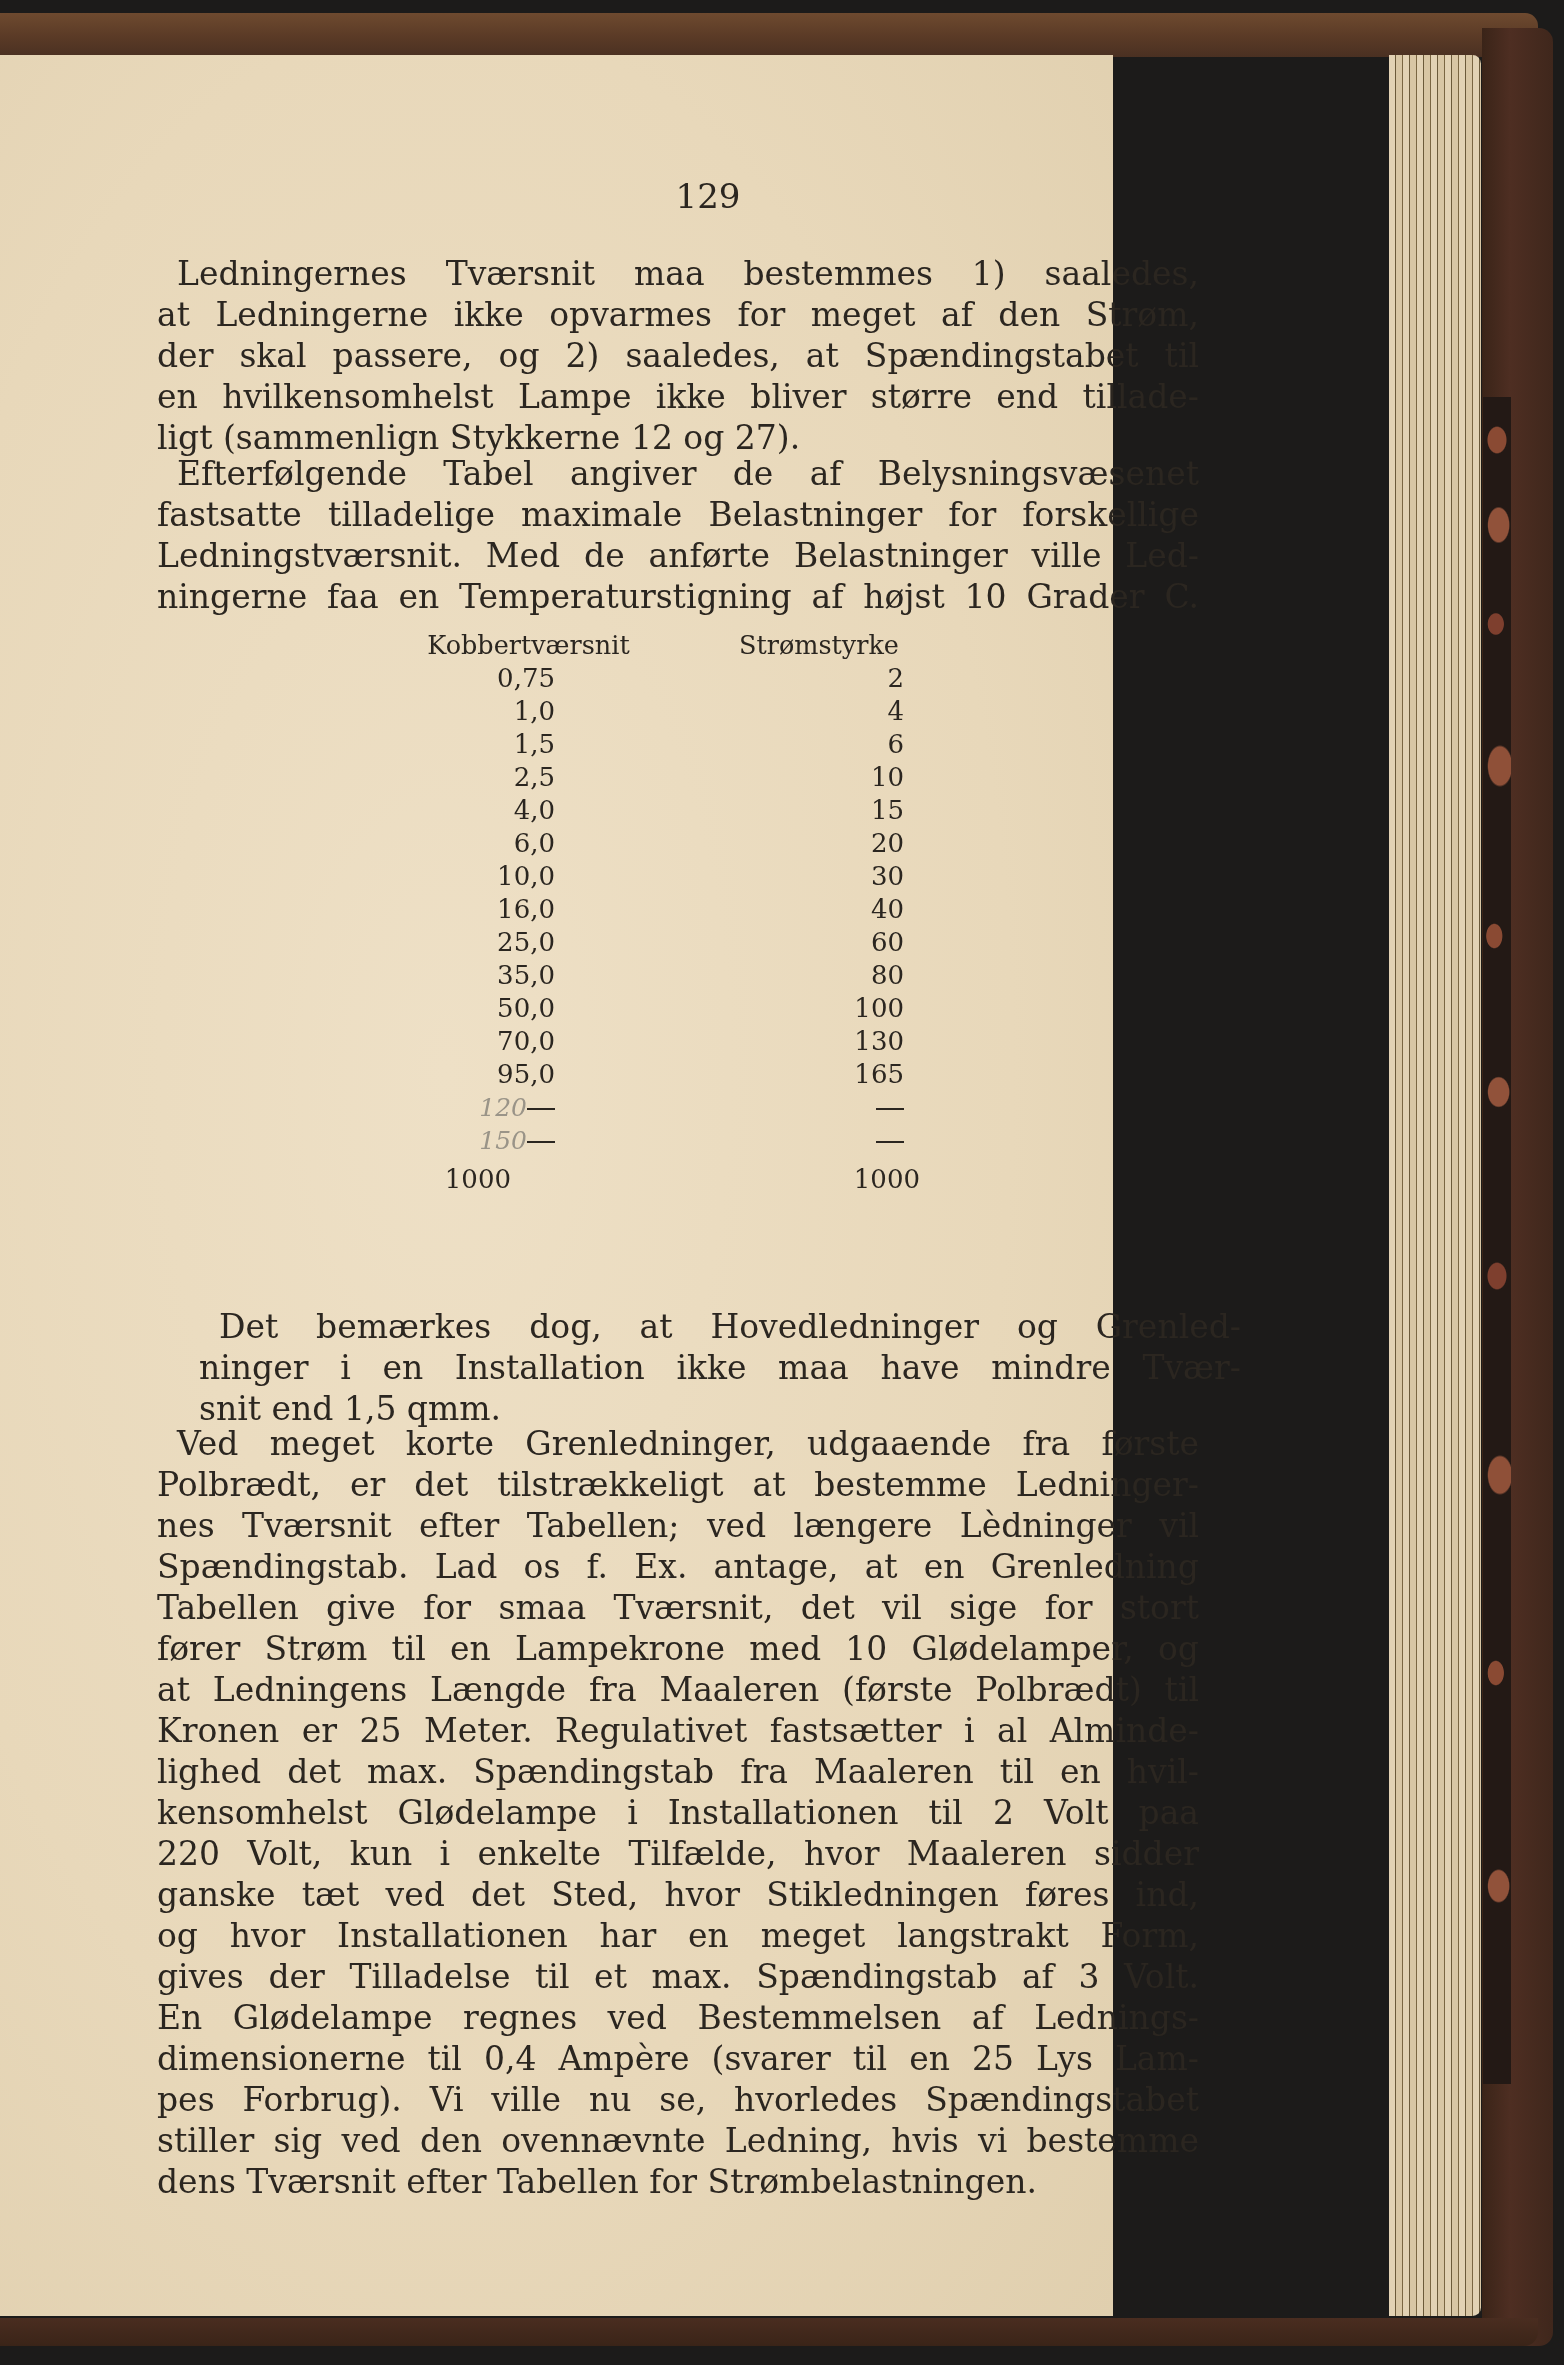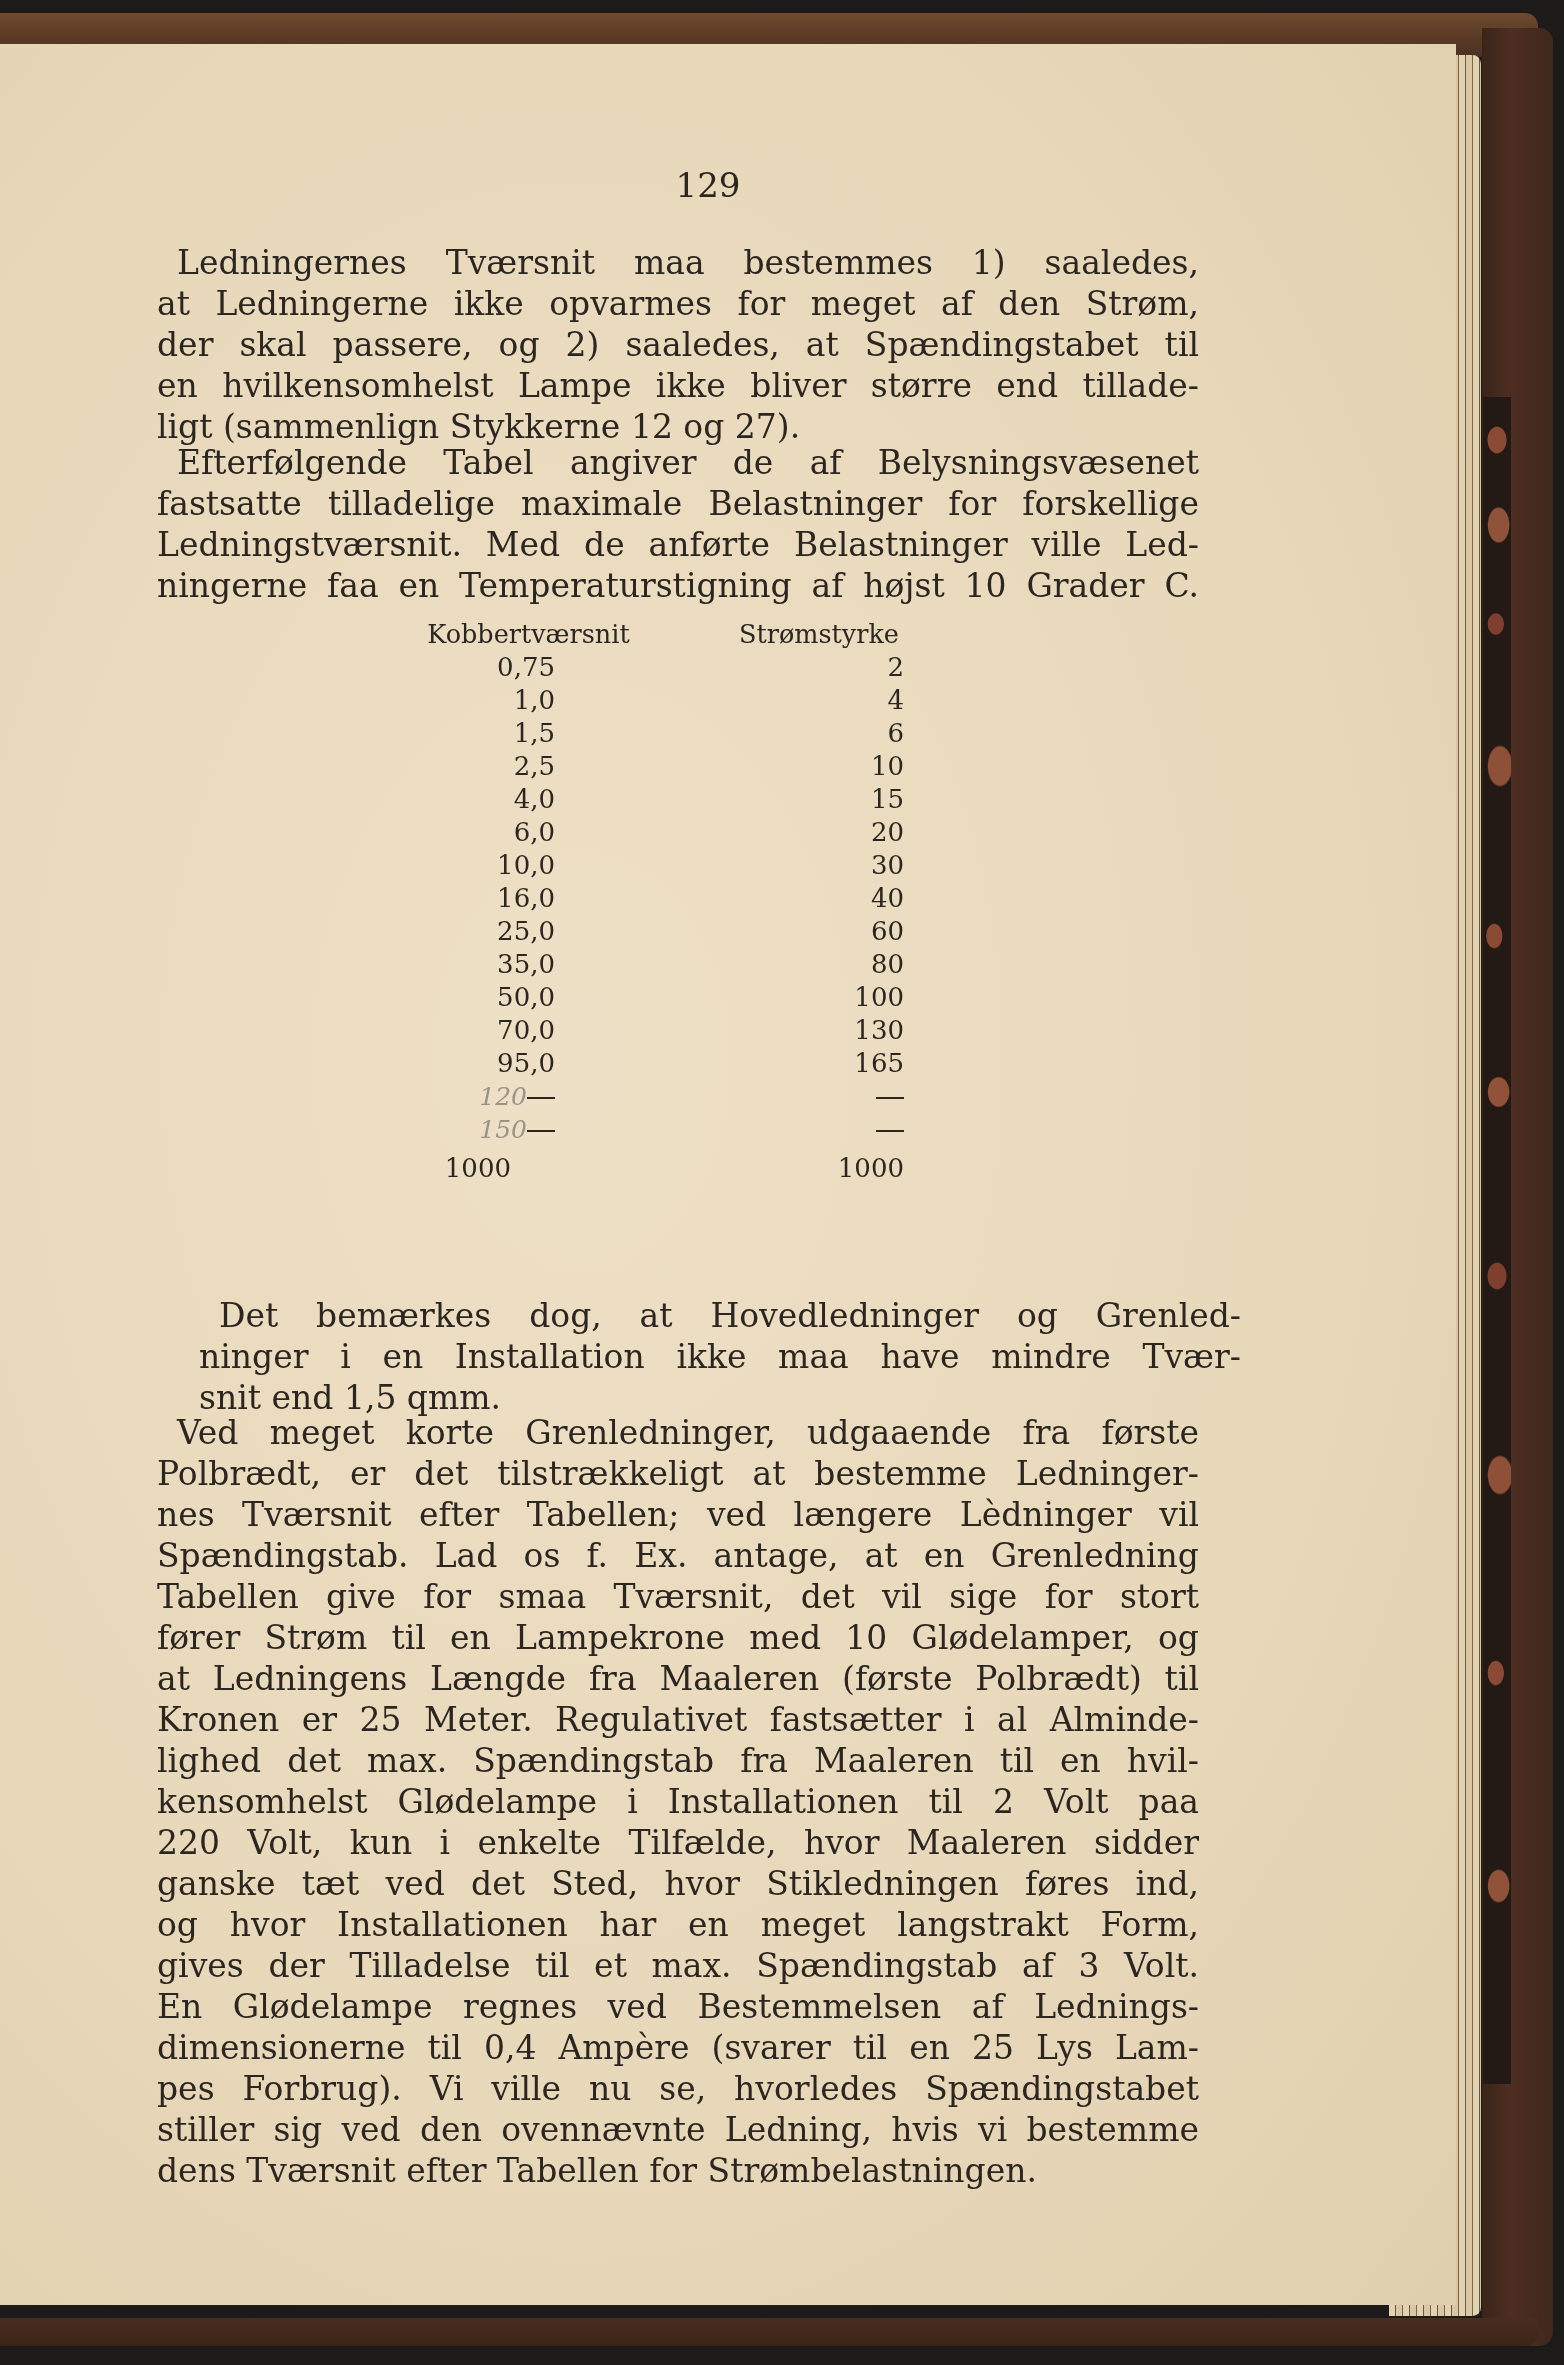--- a/index.html
+++ b/index.html
@@ -38,21 +38,21 @@
     border-radius:0 0 14px 0;
   }
   .page-edges {
     position:absolute; left:1389px; top:55px; width:92px; height:2261px;
     background:repeating-linear-gradient(90deg,
       #e2d2b4 0px,#e2d2b4 5.7px,#6b5a3a 5.7px,#6b5a3a 7px,
       #d8c6a4 7px,#d8c6a4 12.8px,#7a6642 12.8px,#7a6642 14px);
     border-radius:0 8.5px 8.5px 0;
   }
   .page {
-    position:absolute; left:0; top:44px; width:1456px; height:2261px;
+    position:absolute; left:0; top:55px; width:1113px; height:2261px;
     background:#eadbbf;
     background:radial-gradient(ellipse at 40% 45%,#eee0c6 0%,#e8d8ba 60%,#e0cfae 100%);
   }
   .text {
     position:absolute;
     font-family:"DejaVu Serif","Liberation Serif",serif;
     color:#2b2620;
   }
   .page-number {
     left:0; width:1395px; top:121px; text-align:center;
@@ -73,21 +73,21 @@
     font-size:25.5px;
   }
   .thead { display:flex; line-height:34px; }
   .thead .c1 { width:319px; text-align:center; }
   .thead .c2 { width:262px; text-align:center; }
   .trow { display:flex; height:33px; line-height:33px; font-size:26px; }
   .trow .c1 { width:186px; text-align:right; }
   .trow .c2 { width:349px; text-align:right; }
   .trow.dash .c1 span, .trow.dash .c2 span { display:inline-block; width:28px; border-top:2.1px solid #2b2620; height:0; vertical-align:middle; }
   .pencil { color:#9a9488; font-size:25px; }
-  .trow.total { margin-top:5.7px; }
+  .trow.total { margin-top:5.7px;gap:16px; }
   .trow.total .c1 { width:142px; }
   .trow.total .c2 { width:393px; }
   .para3 { top:1251px;margin-left:42px; }
   .para4 { top:1368px; }
 </style>
 </head>
 <body>
 
 <div class="cover-top"></div>
 <div class="cover-right"></div>

